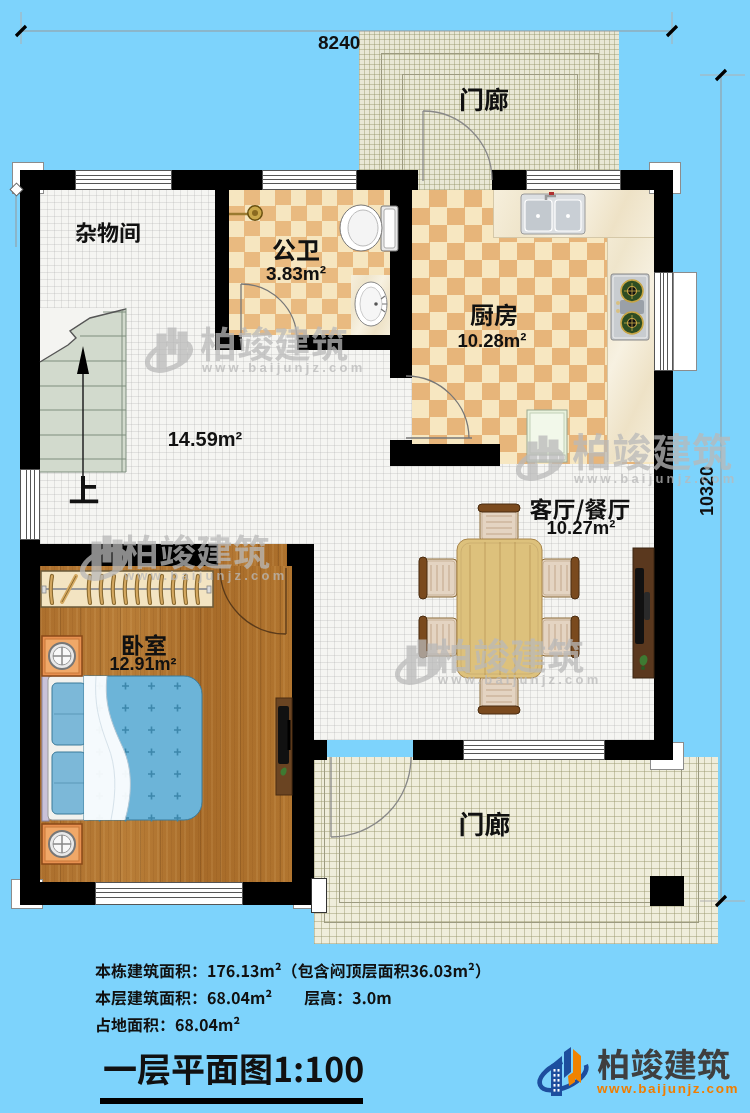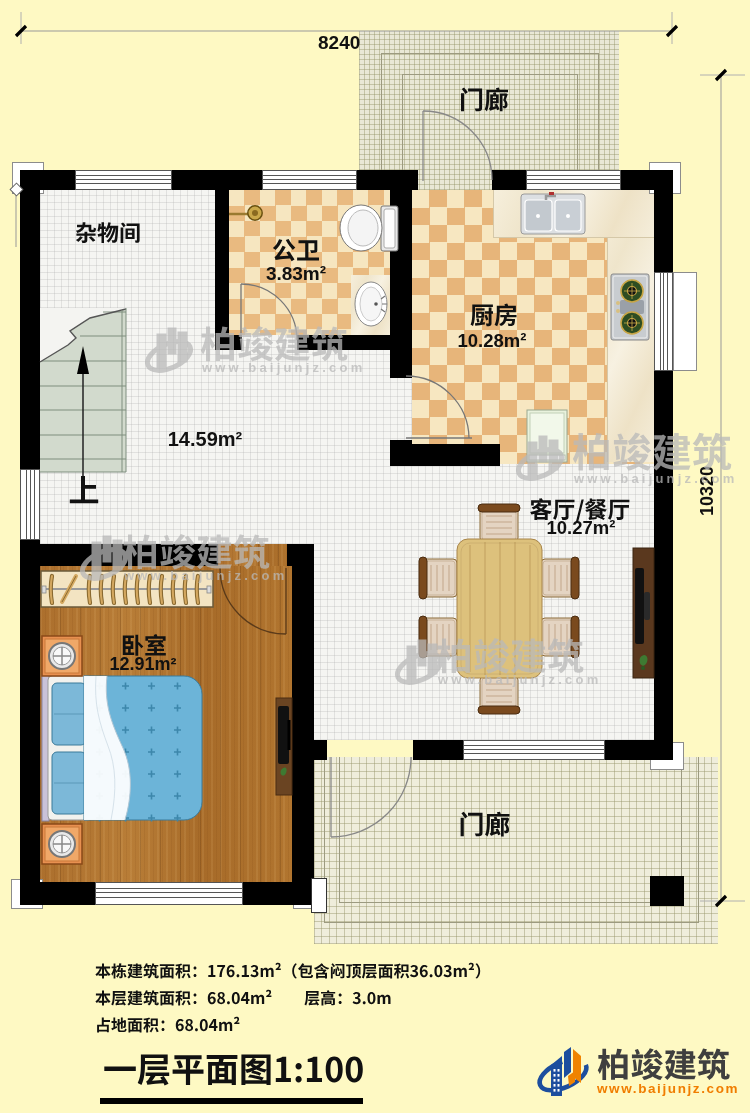--- a/index.html
+++ b/index.html
@@ -1,15 +1,15 @@
 <!DOCTYPE html>
 <html><head><meta charset="utf-8">
 <style>
 html,body{margin:0;padding:0;background:#fff;}
-#plan{position:relative;width:750px;height:1113px;background:#fef9c3;overflow:hidden;
+#plan{position:relative;width:750px;height:1113px;background:#7dd3fc;overflow:hidden;
   font-family:"Liberation Sans",sans-serif;}
 .abs{position:absolute;}
 .wall{position:absolute;background:#000;}
 .tilewhite{position:absolute;background:
   repeating-linear-gradient(0deg,rgba(170,170,170,.27) 0 1px,transparent 1px 7px),
   repeating-linear-gradient(90deg,rgba(170,170,170,.27) 0 1px,transparent 1px 7px),
   #f5f5f2;}
 .checker{position:absolute;background:
   conic-gradient(#e7b57a 90deg,#f7e7c1 90deg 180deg,#e7b57a 180deg 270deg,#f7e7c1 270deg);
   background-size:35px 35px;}

